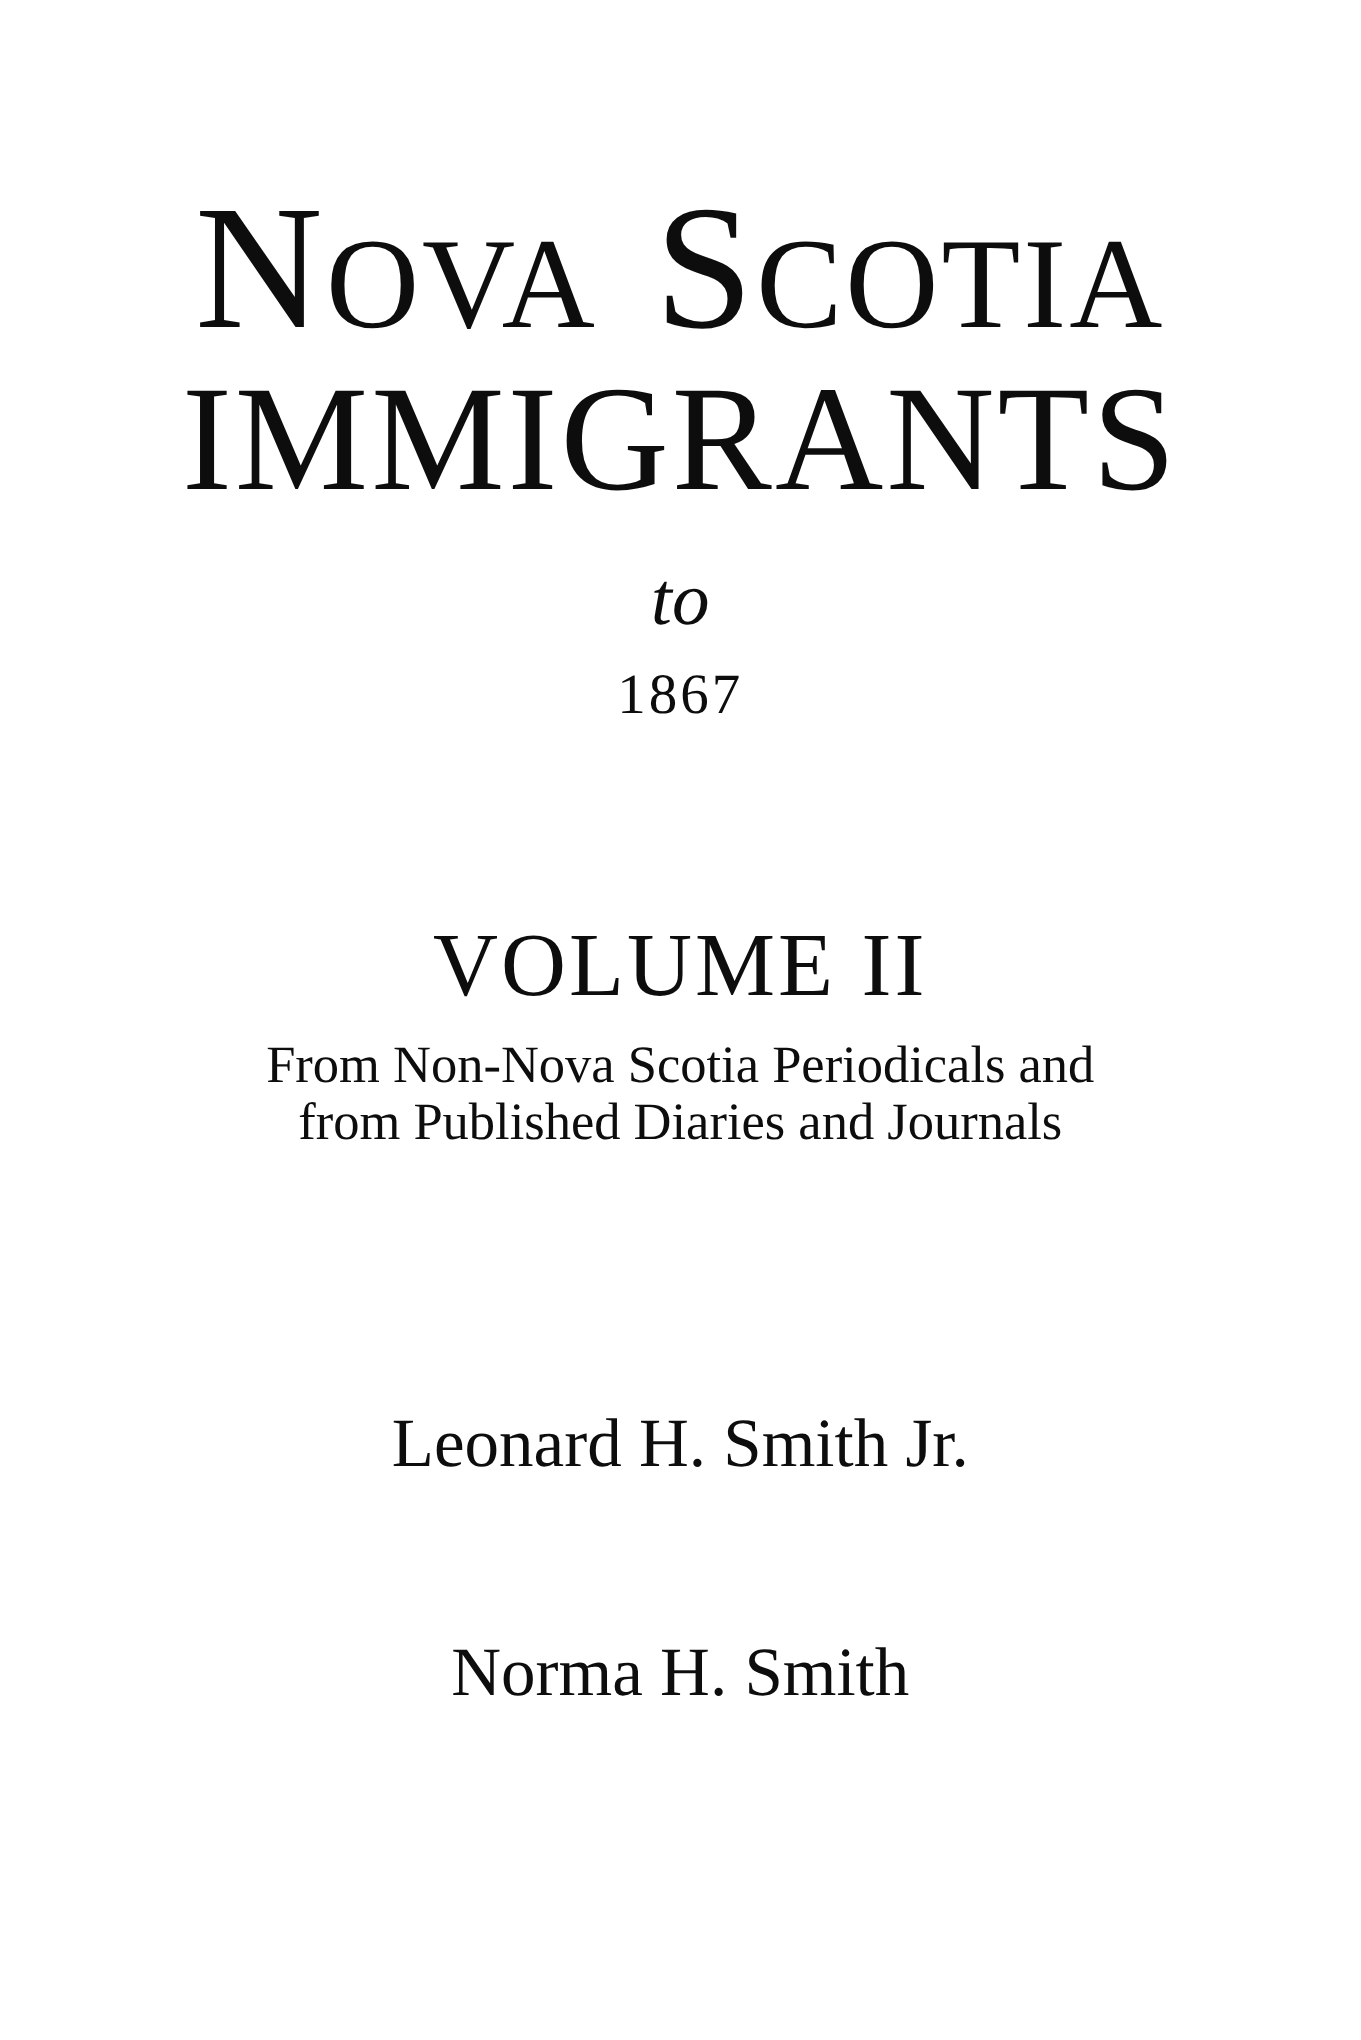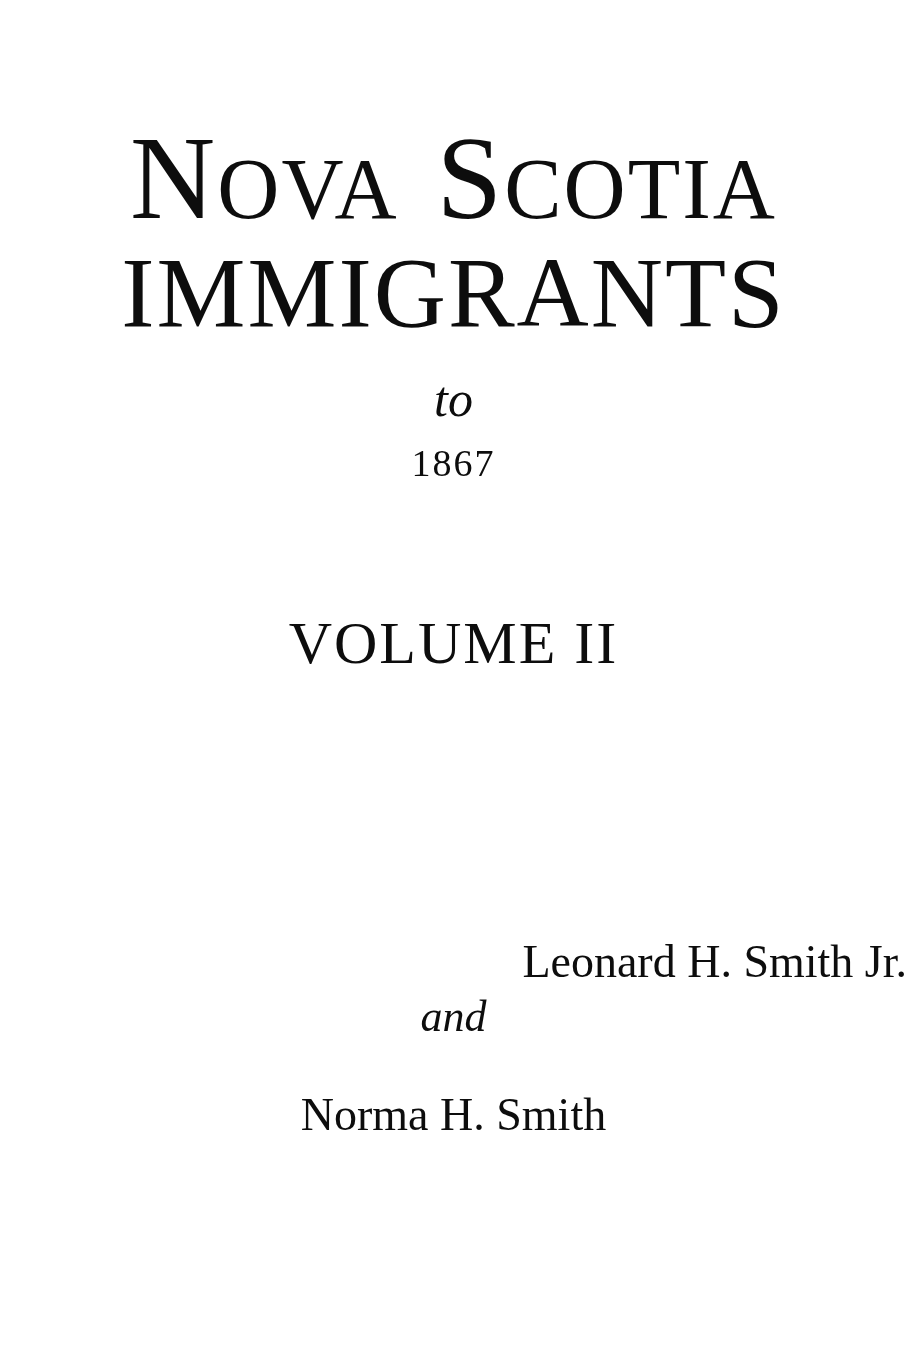--- a/index.html
+++ b/index.html
@@ -43,41 +43,44 @@
   
   .year { top: 444px; font-size: 38px; letter-spacing: 2px; }
 
   
   .volume { top: 577px; font-size: 60px; letter-spacing: 2px; margin-top: 36px; }
 
   
   .subtitle { top: 691px; font-size: 35px; line-height: 38px; }
 
   
-  .author1 { top: 939px; font-size: 46px; text-align: right; }
+  .author1 { top: 939px; font-size: 46px; }
   .author-and { top: 995px; font-size: 44px; font-style: italic; }
   .author2 { top: 1049px; font-size: 46px; margin-top: 43px; }
 </style>
 </head>
 <body>
 
 <div class="page">
 
   <div class="tblock title-line1">
     <span class="cap-large">N</span><span class="cap-small">OVA</span><span class="cap-large word2">S</span><span class="cap-small">COTIA</span>
   </div>
 
   <div class="tblock title-line2">IMMIGRANTS</div>
 
   <div class="tblock connector">to</div>
 
   <div class="tblock year">1867</div>
 
   <div class="tblock volume">VOLUME II</div>
 
+  <div class="tblock subtitle">
+    <div>From Non-Nova Scotia Periodicals and</div>
+    <div>from Published Diaries and Journals</div>
+  </div>
 
   <div class="tblock author1">Leonard H. Smith Jr.</div>
 
-  <div class="tblock author-and">and</div>
 
   <div class="tblock author2">Norma H. Smith</div>
 
 </div>
 
 </body></html>

